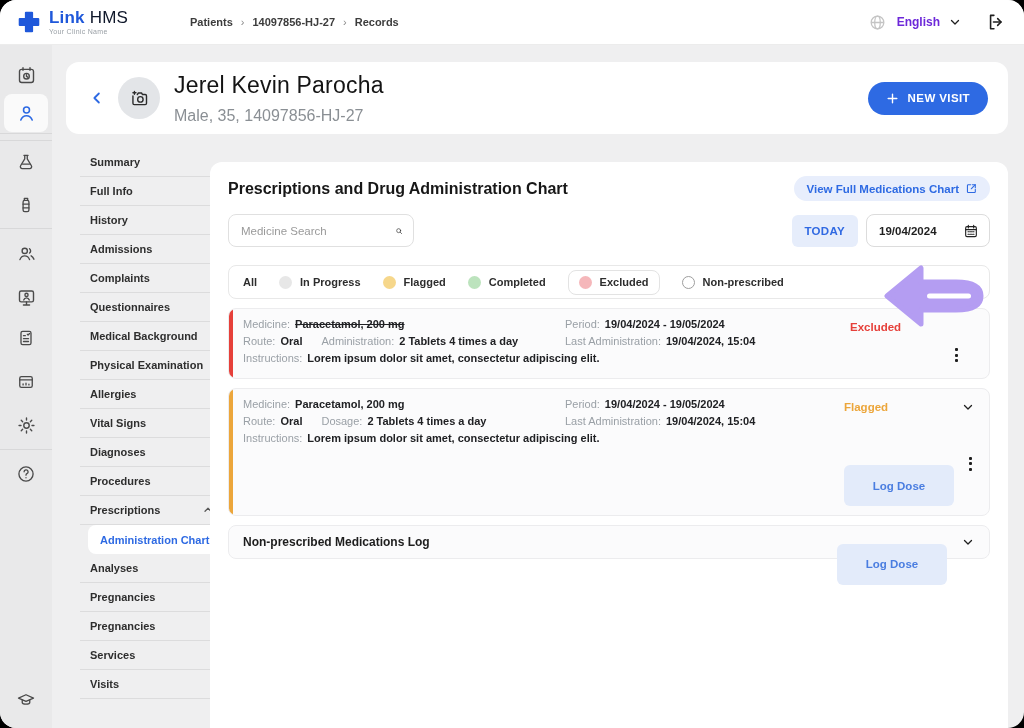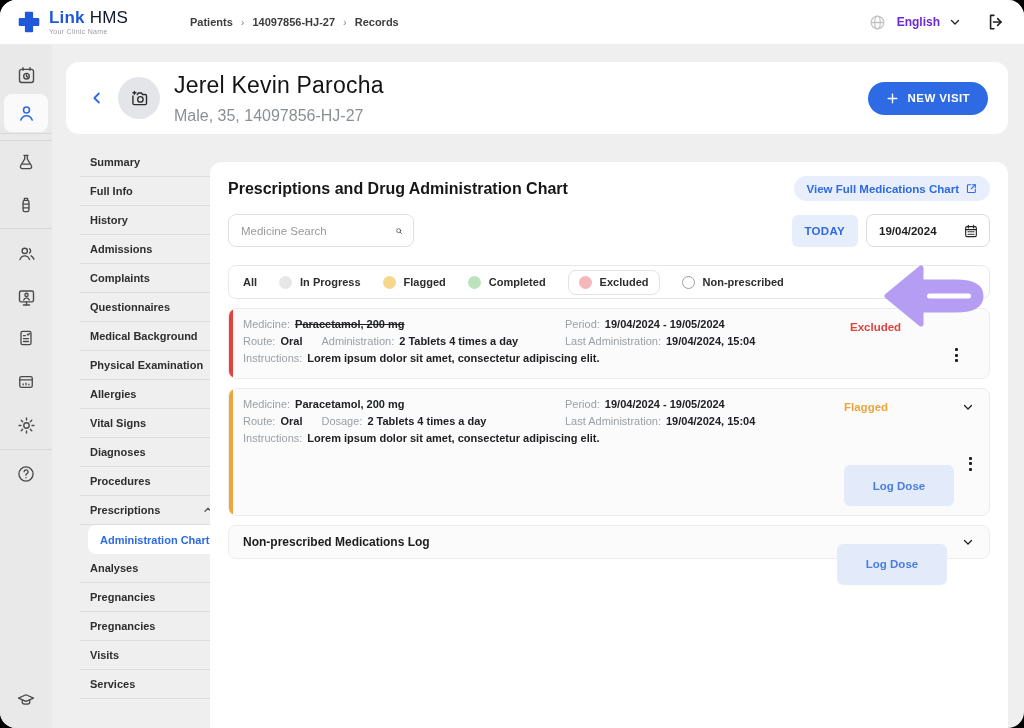--- a/index.html
+++ b/index.html
@@ -290,24 +290,24 @@
     <div class="side-item">
         <span>Analyses</span>
       </div>
     <div class="side-item">
         <span>Pregnancies</span>
       </div>
     <div class="side-item">
         <span>Pregnancies</span>
       </div>
     <div class="side-item">
+        <span>Services</span>
+      </div>
+    <div class="side-item">
         <span>Visits</span>
-      </div>
-    <div class="side-item">
-        <span>Services</span>
       </div>
   </div>
 
   <div class="main-panel">
     <div class="main-head">
       <div class="main-title">Prescriptions and Drug Administration Chart</div>
       <div class="pill-link">
         <span>View Full Medications Chart</span>
         <svg width="13" height="13" viewBox="0 0 24 24" fill="none" stroke="#2e6ae3" stroke-width="2" stroke-linecap="round" stroke-linejoin="round">
             <path d="M13.5 5H19v5.5"></path>

